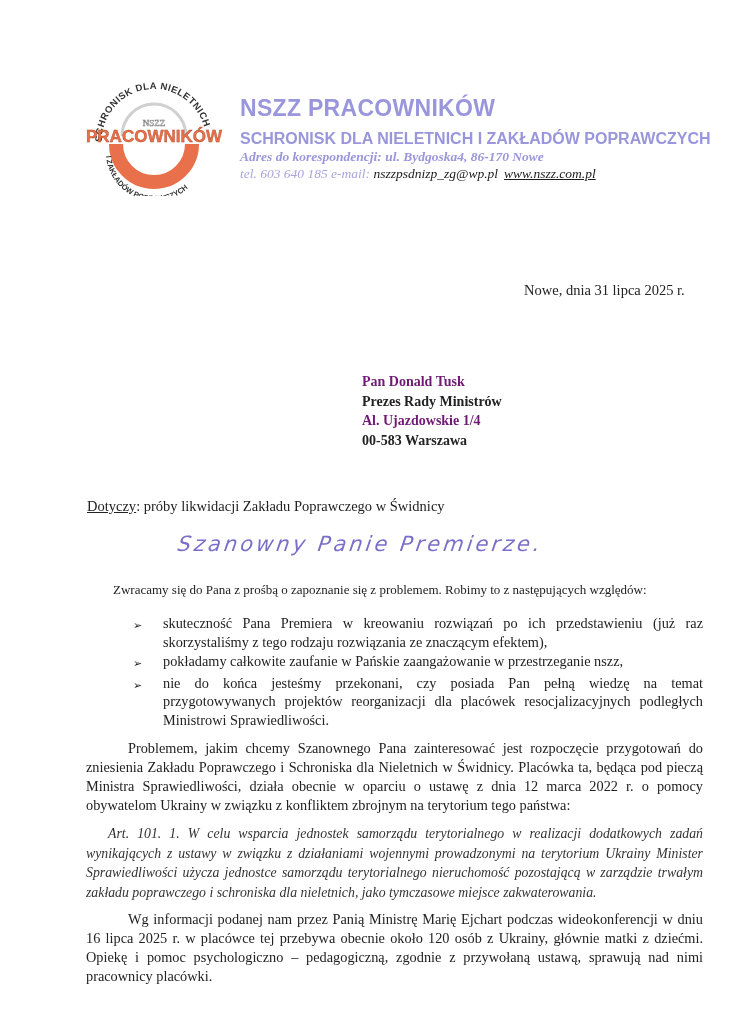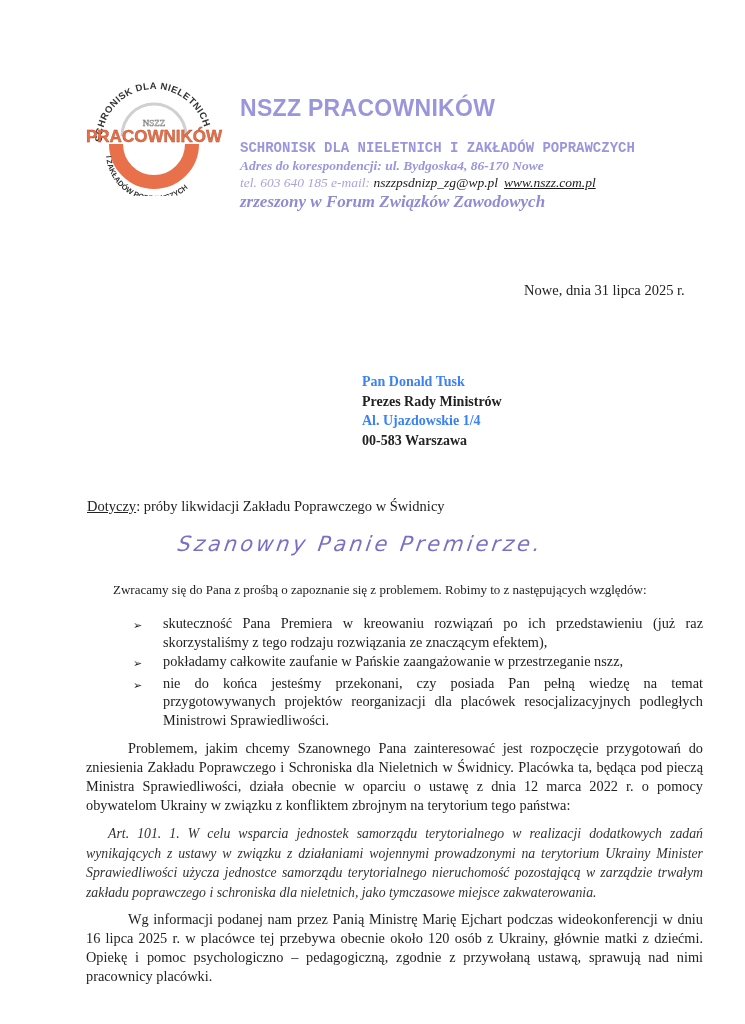--- a/index.html
+++ b/index.html
@@ -8,34 +8,34 @@
       position: relative; overflow: hidden;
       font-family: "Liberation Serif", serif; color: #222;
     }
     .logo { position: absolute; left: 72px; top: 76px; width: 160px; height: 120px; }
     .hdr { position: absolute; left: 240px; top: 92px; width: 480px; color: #8f8fd8; }
     .hdr-title {
       font-family: "Liberation Sans", sans-serif; font-weight: bold;
       font-size: 23px; letter-spacing: 0.3px; line-height: 32px; color: #9a96dc;
     }
     .hdr-sub {
-      font-family: Liberation Mono, monospace; font-weight: bold;
-      font-size: 14px; line-height: 18px; color: #9a96dc; margin-top: 15px;
+      font-family: Liberation Sans, sans-serif; font-weight: bold;
+      font-size: 16px; line-height: 18px; color: #9a96dc; margin-top: 6px;
     }
     .hdr-addr {
       font-style: italic; font-weight: bold; font-size: 13.5px; line-height: 17px; color: #9a96dc;
     }
     .hdr-contact { font-style: italic; font-size: 13.5px; line-height: 17px; color: #a8a4e0; }
     .hdr-contact .mail { color: #1a1a1a; }
     .hdr-contact .www { color: #1a1a1a; text-decoration: underline; margin-left: 6px; }
     .hdr-forum { font-style: italic; font-weight: bold; font-size: 17px; line-height: 21px; color: #8f8ad6; }
 
     .date { position: absolute; left: 524px; top: 282px; font-size: 14.5px; }
     .addressee { position: absolute; left: 362px; top: 372px; font-weight: bold; font-size: 14px; line-height: 19.5px; }
-    .addressee .faint { color: #3b82f6; }
+    .addressee .faint { color: #701a75; }
 
     .subject { position: absolute; left: 87px; top: 498px; font-size: 14.5px; }
     .subject .lbl { text-decoration: underline; }
     .salutation {
       position: absolute; left: 178px; top: 532px; font-family: "DejaVu Sans", sans-serif;
       font-style: italic; font-size: 21px; color: #7a6fc8; letter-spacing: 3px;
       transform: skewX(-8deg); font-weight: 300;
     }
     .p-intro { position: absolute; left: 113px; top: 582px; font-size: 13px; }
     .bullets { position: absolute; left: 133px; top: 614px; width: 570px; font-size: 14.3px; line-height: 18.5px; }
@@ -74,21 +74,20 @@
   </svg>
 </div>
 
 <div class="hdr">
   <div class="hdr-title">NSZZ PRACOWNIKÓW</div>
   <div class="hdr-sub">SCHRONISK DLA NIELETNICH I ZAKŁADÓW POPRAWCZYCH</div>
   <div class="hdr-addr">Adres do korespondencji: ul. Bydgoska4, 86-170 Nowe</div>
   <div class="hdr-contact">
     <span>tel. 603 640 185 e-mail: </span><span class="mail">nszzpsdnizp_zg@wp.pl</span><span class="www">www.nszz.com.pl</span>
   </div>
-  <div class="hdr-forum">zrzeszony w Forum Związków Zawodowych</div>
 </div>
 
 <div class="date">Nowe, dnia 31 lipca 2025 r.</div>
 
 <div class="addressee">
   <div class="faint">Pan Donald Tusk</div>
   <div>Prezes Rady Ministrów</div>
   <div class="faint">Al. Ujazdowskie 1/4</div>
   <div>00-583 Warszawa</div>
 </div>

